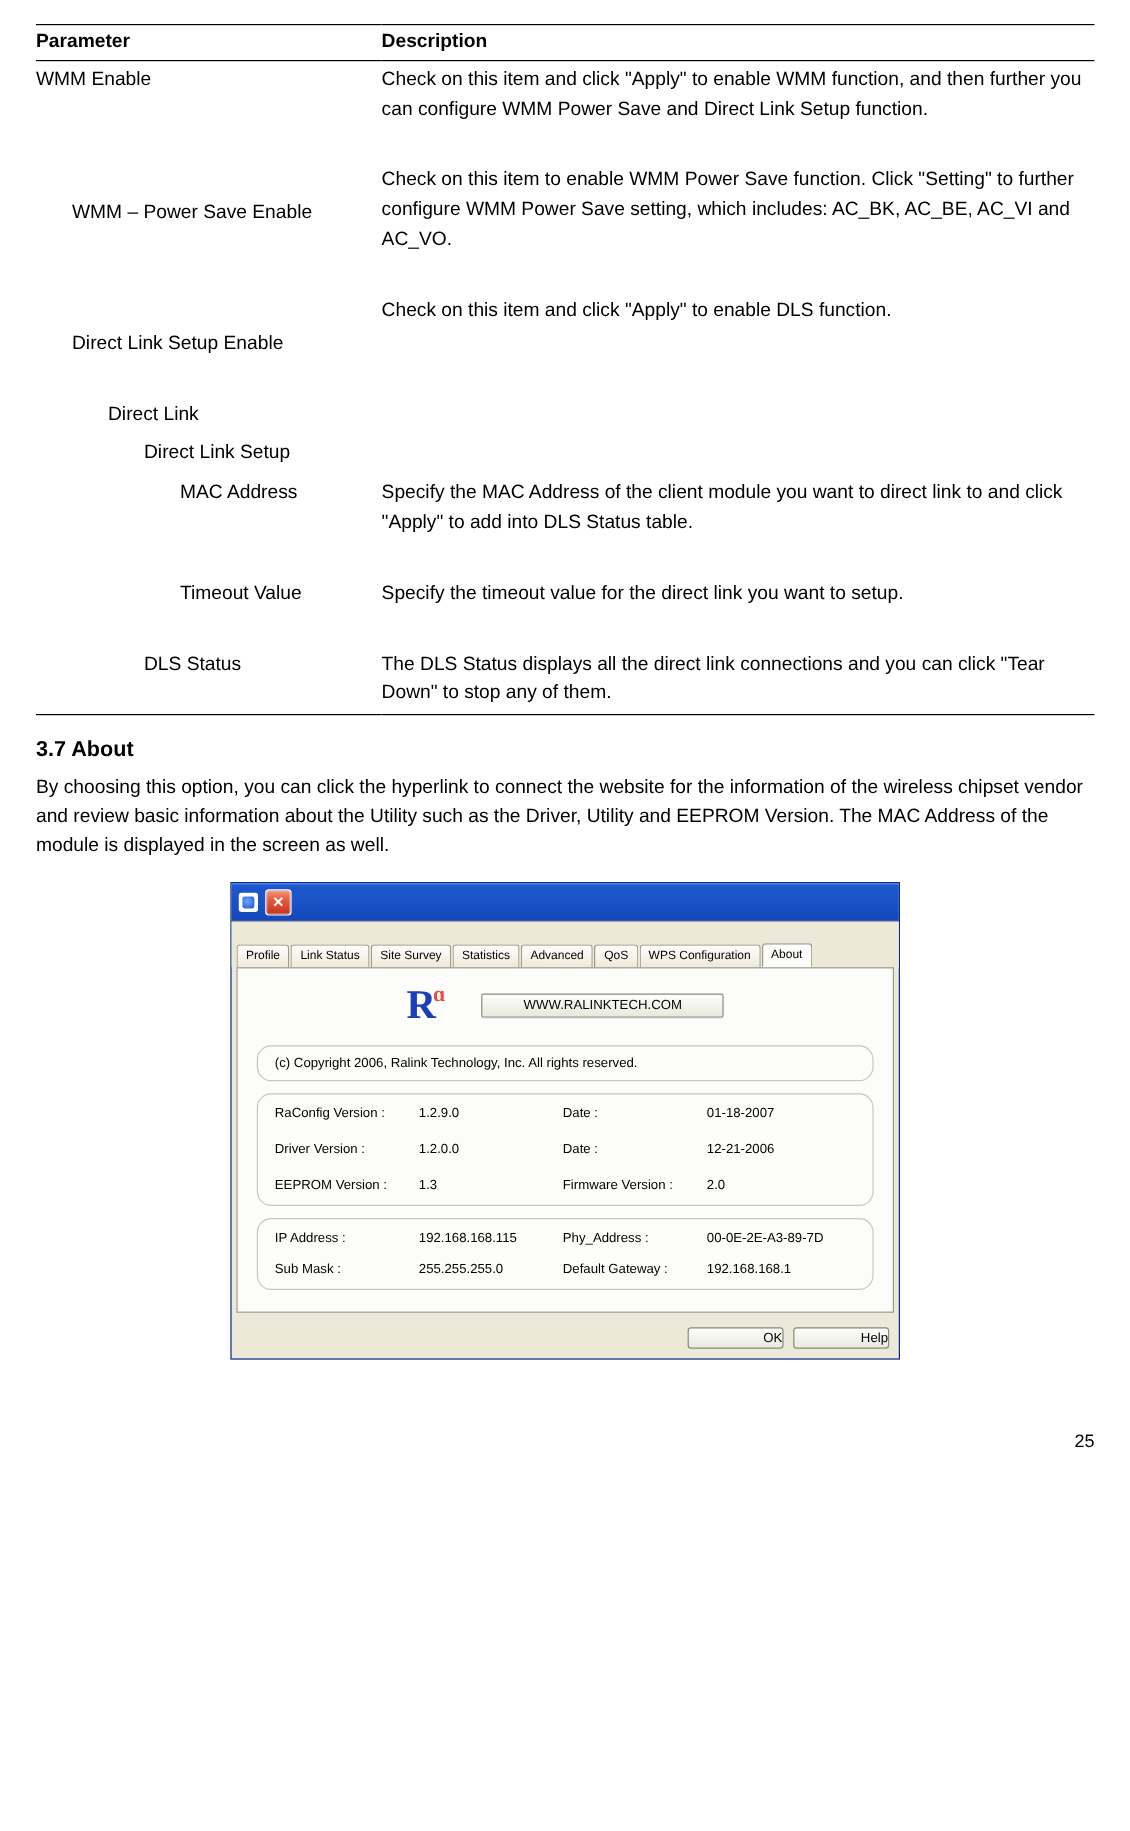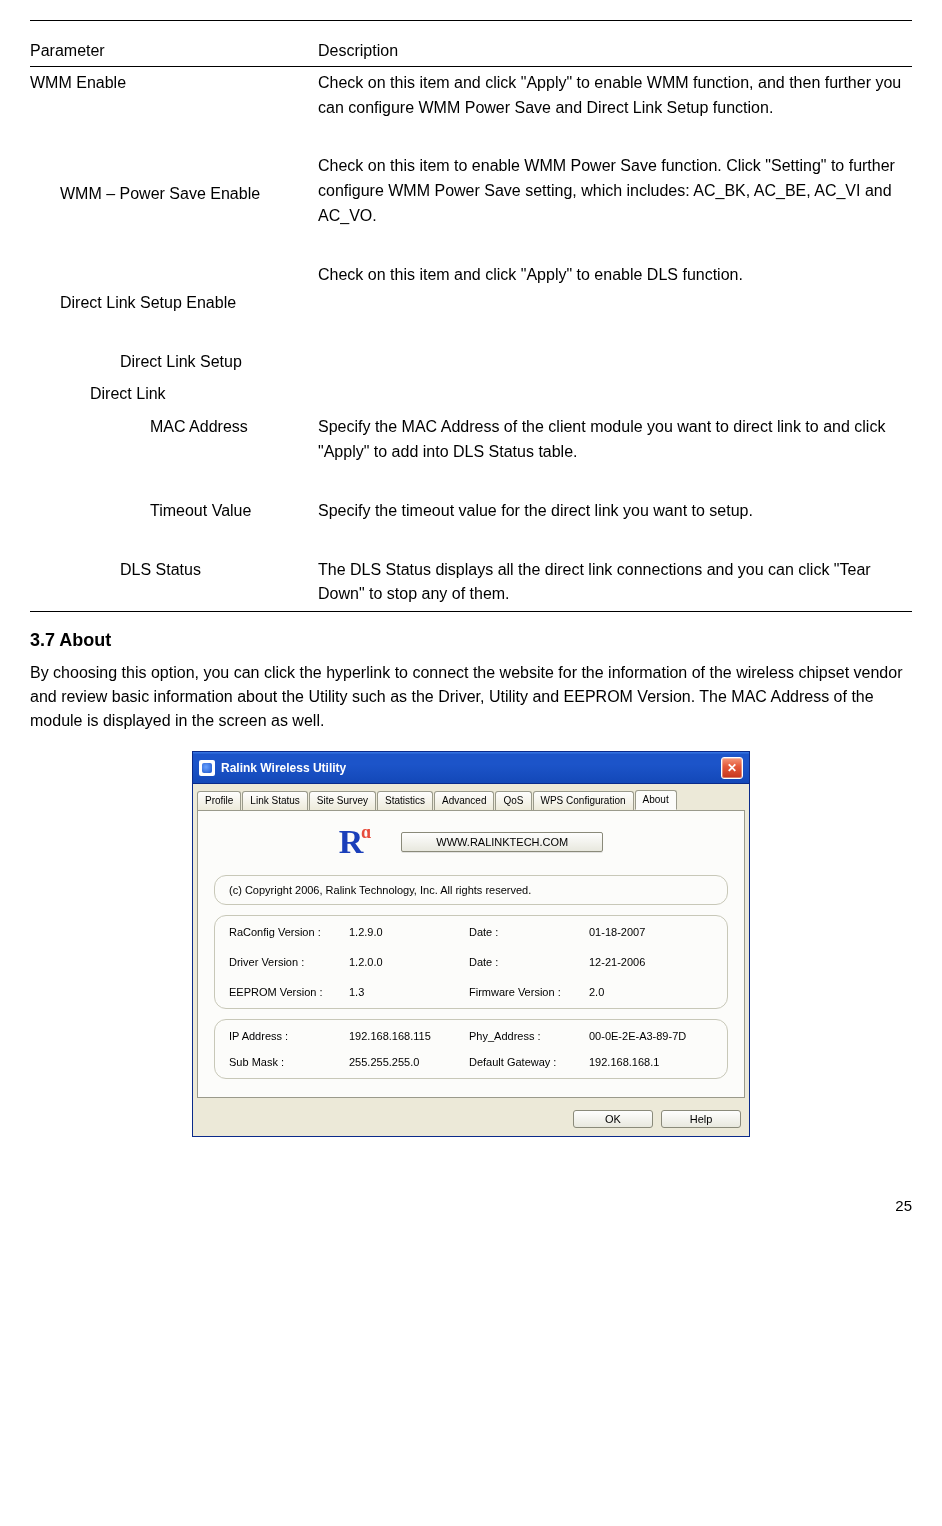--- a/index.html
+++ b/index.html
@@ -17,22 +17,23 @@
       margin-bottom: 18px;
     }
     table.params td {
       vertical-align: top;
       padding: 4px 8px 4px 0;
       line-height: 1.55;
     }
     table.params tr.header-row td {
       border-top: 1px solid #000;
       border-bottom: 1px solid #000;
-      padding-top: 18px;
+      padding-top: 2px;
       padding-bottom: 2px;
+      font-weight: bold;
     }
     table.params tr.last-row td {
       border-bottom: 1px solid #000;
     }
     table.params td.col-param {
       width: 280px;
     }
     .indent1 { padding-left: 30px; margin-top: 28px; }
     .indent2 { padding-left: 60px; }
     .indent3 { padding-left: 90px; }
@@ -96,21 +97,21 @@
       color: #fff;
       display: flex;
       align-items: center;
       justify-content: center;
       font-weight: bold;
       font-size: 12px;
       box-shadow: inset 0 0 0 1px rgba(255,255,255,0.35);
     }
     .tabs-strip {
       display: flex;
-      padding: 6px 4px 0 4px;
+      padding: 18px 4px 0 4px;
       background: #ece9d8;
     }
     .tab {
       padding: 3px 7px;
       border: 1px solid #9a9a8b;
       border-bottom: none;
       border-top-left-radius: 3px;
       border-top-right-radius: 3px;
       margin-right: 1px;
       background: linear-gradient(to bottom, #fefefe, #ece9d8);
@@ -186,21 +187,21 @@
       display: flex;
       justify-content: flex-end;
       gap: 8px;
       padding: 6px 8px 8px 0;
     }
     .xp-button {
       border: 1px solid #8a8a7a;
       background: linear-gradient(to bottom, #fefefe, #e8e8de);
       padding: 2px 0;
       width: 78px;
-      text-align: center;
+      text-align: right;
       font-size: 11px;
       border-radius: 3px;
     }
     .page-number {
       text-align: right;
       margin-top: 60px;
       font-size: 15px;
     }
   </style>
 </head>
@@ -232,27 +233,27 @@
         <td class="col-param">
           <div class="indent1">Direct Link Setup Enable</div>
         </td>
         <td>Check on this item and click "Apply" to enable DLS function.</td>
       </tr>
   <tr>
         <td colspan="2" style="height:18px"></td>
       </tr>
   <tr>
         <td class="col-param">
+          <div class="indent2">Direct Link</div>
+        </td>
+        <td></td>
+      </tr>
+  <tr>
+        <td class="col-param">
           <div class="indent3">Direct Link Setup</div>
-        </td>
-        <td></td>
-      </tr>
-  <tr>
-        <td class="col-param">
-          <div class="indent2">Direct Link</div>
         </td>
         <td></td>
       </tr>
   <tr>
         <td class="col-param">
           <div class="indent4">MAC Address</div>
         </td>
         <td>Specify the MAC Address of the client module you want to direct link to and click "Apply" to add into DLS Status table.</td>
       </tr>
   <tr>
@@ -276,21 +277,20 @@
 </tbody>
   </table>
 
 <h2 class="section">3.7    About</h2>
 <p class="body">By choosing this option, you can click the hyperlink to connect the website for the information of the wireless chipset vendor and review basic information about the Utility such as the Driver, Utility and EEPROM Version. The MAC Address of the module is displayed in the screen as well.</p>
 
 <div class="window-wrap">
   <div class="window">
     <div class="titlebar">
       <span class="titlebar-icon"></span>
-      <span class="titlebar-text">Ralink Wireless Utility</span>
       <span class="close-btn">
         <span>✕</span>
       </span>
     </div>
     <div class="tabs-strip">
       <div class="tab">Profile</div>
       <div class="tab">Link Status</div>
       <div class="tab">Site Survey</div>
       <div class="tab">Statistics</div>
       <div class="tab">Advanced</div>

